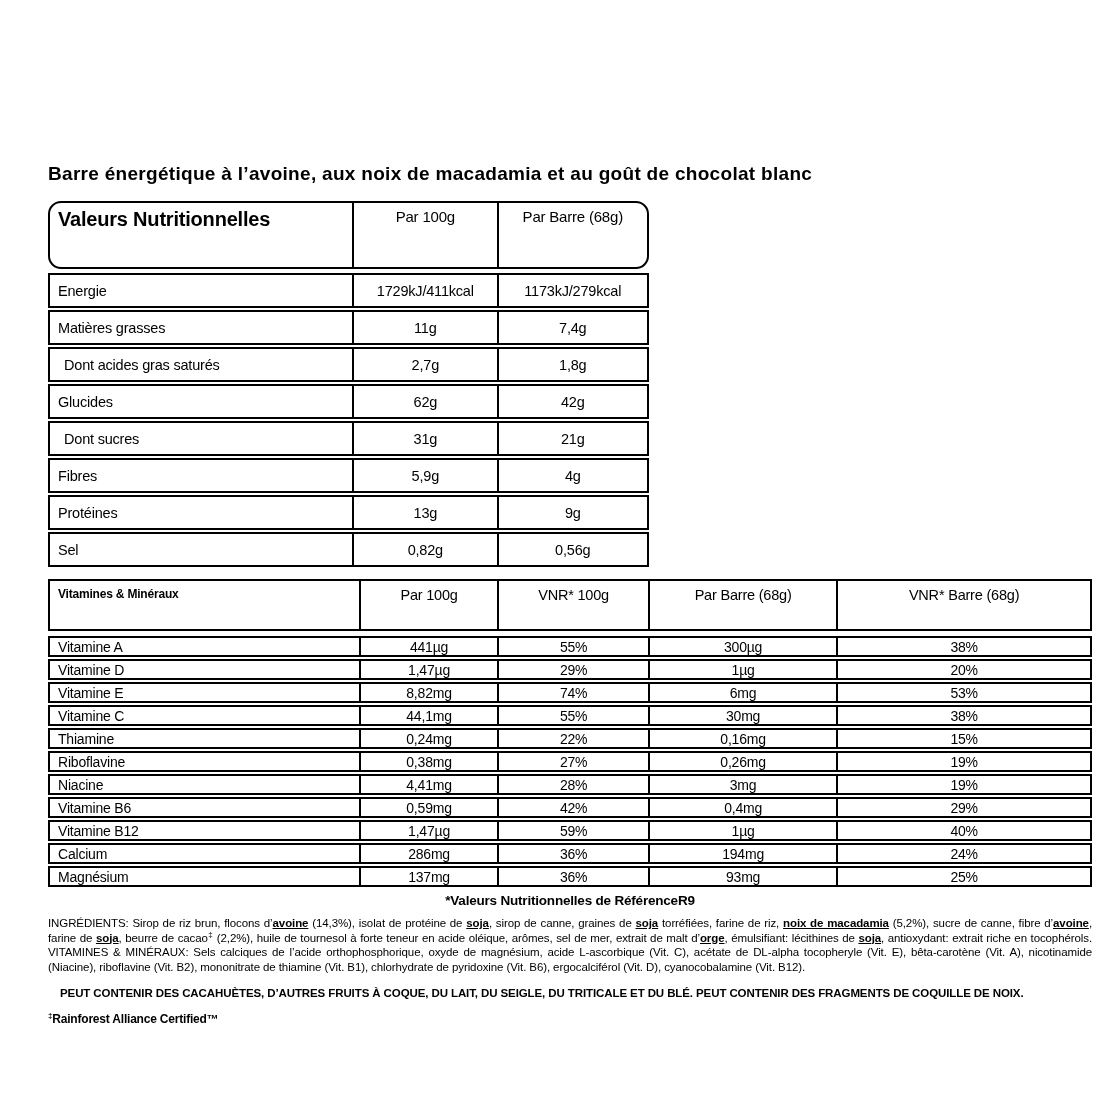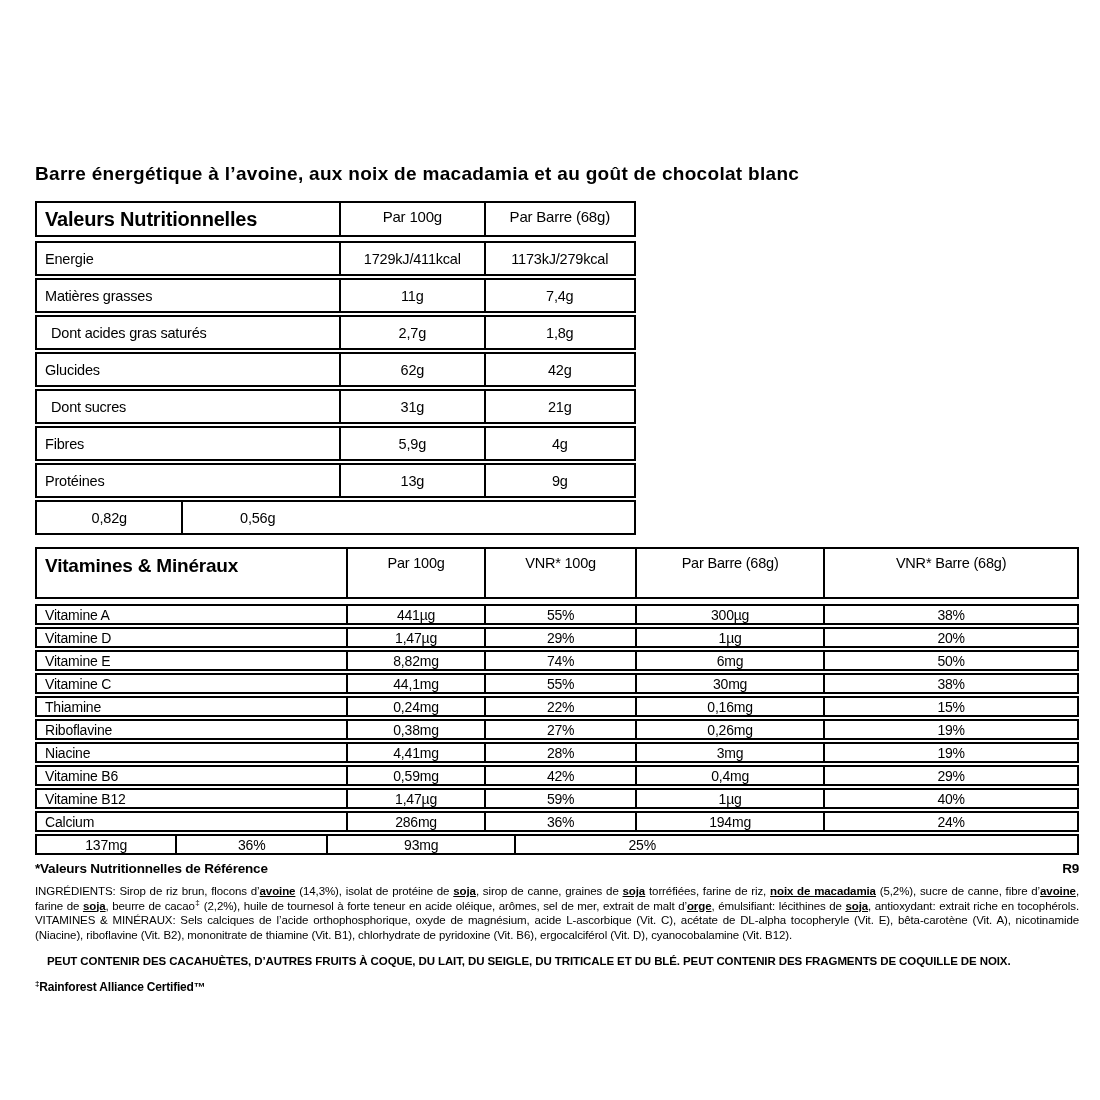--- a/index.html
+++ b/index.html
@@ -1,21 +1,21 @@
 <!DOCTYPE html>
 <html><head>
 <meta charset="utf-8">
 <style>
   html, body { margin:0; padding:0; background:#ffffff; }
   body {
     width:1100px; height:1100px; overflow:hidden;
     font-family:"Liberation Sans", sans-serif; color:#000;
   }
   .sheet { position:relative; width:1100px; height:1100px; background:#fff; }
-  .content { position:absolute; left:35px; top:163px; width:1044px; }
+  .content { position:absolute; left:48px; top:163px; width:1044px; }
 
   .title {
     font-size:19px; font-weight:bold; letter-spacing:0.3px;
     margin:0 0 16px 0; white-space:nowrap;
   }
 
   
   .tbl { border-collapse:separate; }
   .tbl-row {
     display:flex; box-sizing:border-box;
@@ -26,44 +26,44 @@
     box-sizing:border-box; display:flex; align-items:center;
     letter-spacing:-0.2px; overflow:hidden;
   }
   .cell + .cell { border-left:2px solid #000; }
   .cell.lbl { justify-content:flex-start; padding-left:8px; }
   .cell.val { justify-content:center; }
   .cell.lbl.indent { padding-left:14px; }
 
   
   .t1 { width:601px; }
-  .t1 .tbl-header { height:36px; }
+  .t1 .tbl-header { height:68px;border-radius:13px; }
   .t1 .tbl-header .cell { align-items:flex-start; padding-top:5px; }
   .t1 .tbl-header .lbl { font-size:20px; font-weight:bold; letter-spacing:-0.2px; }
   .t1 .tbl-header .val { font-size:15px; }
   .t1 .tbl-row:not(.tbl-header) { height:35px; font-size:14.5px; }
   .t1 .c-lbl { width:50.6%; }
   .t1 .c-v1  { width:24.2%; }
   .t1 .c-v2  { width:25.2%; }
 
   
   .t2 { width:1044px; margin-top:12px; }
   .t2 .tbl-header { height:52px; margin-bottom:5px; }
   .t2 .tbl-header .cell { align-items:flex-start; padding-top:6px; }
-  .t2 .tbl-header .lbl { font-size:19px; font-weight:bold; letter-spacing:-0.2px; }
+  .t2 .tbl-header .lbl { font-size:12px; font-weight:bold; letter-spacing:-0.2px; }
   .t2 .tbl-header .val { font-size:14.5px; }
   .t2 .tbl-row:not(.tbl-header) { height:21px; font-size:14px; }
   .t2 .c-lbl { width:29.7%; }
   .t2 .c-v1  { width:13.3%; }
   .t2 .c-v2  { width:14.5%; }
   .t2 .c-v3  { width:18.1%; }
   .t2 .c-v4  { width:24.4%; }
 
   .footnote {
-    width:1044px; display:flex; justify-content:space-between;
+    width:1044px; display:flex; justify-content:center;
     margin-top:6px; font-size:13.5px; font-weight:bold; letter-spacing:-0.2px;
   }
 
   .ingredients {
     width:1044px; margin-top:8px; font-size:11.5px; line-height:14.5px;
     text-align:justify; letter-spacing:-0.1px;
   }
   .ingredients sup { font-size:8px; line-height:0; }
   .warning {
     width:1044px; margin-top:2px; font-size:11.5px; line-height:14.5px;
@@ -126,20 +126,21 @@
         <div class="cell val c-v2">4g</div>
       </div>
 
       <div class="tbl-row">
         <div class="cell lbl c-lbl">Protéines</div>
         <div class="cell val c-v1">13g</div>
         <div class="cell val c-v2">9g</div>
       </div>
 
       <div class="tbl-row">
+        <div class="cell lbl c-lbl">Sel</div>
         <div class="cell val c-v1">0,82g</div>
         <div class="cell val c-v2">0,56g</div>
       </div>
     </div>
     </div>
 
     <div class="tbl t2">
       <div class="tbl-row tbl-header">
         <div class="cell lbl c-lbl">Vitamines &amp; Minéraux</div>
         <div class="cell val c-v1">Par 100g</div>
@@ -162,21 +163,21 @@
         <div class="cell val c-v2">29%</div>
         <div class="cell val c-v3">1µg</div>
         <div class="cell val c-v4">20%</div>
       </div>
 
       <div class="tbl-row">
         <div class="cell lbl c-lbl">Vitamine E</div>
         <div class="cell val c-v1">8,82mg</div>
         <div class="cell val c-v2">74%</div>
         <div class="cell val c-v3">6mg</div>
-        <div class="cell val c-v4">50%</div>
+        <div class="cell val c-v4">53%</div>
       </div>
 
       <div class="tbl-row">
         <div class="cell lbl c-lbl">Vitamine C</div>
         <div class="cell val c-v1">44,1mg</div>
         <div class="cell val c-v2">55%</div>
         <div class="cell val c-v3">30mg</div>
         <div class="cell val c-v4">38%</div>
       </div>
 
@@ -222,20 +223,21 @@
 
       <div class="tbl-row">
         <div class="cell lbl c-lbl">Calcium</div>
         <div class="cell val c-v1">286mg</div>
         <div class="cell val c-v2">36%</div>
         <div class="cell val c-v3">194mg</div>
         <div class="cell val c-v4">24%</div>
       </div>
 
       <div class="tbl-row">
+        <div class="cell lbl c-lbl">Magnésium</div>
         <div class="cell val c-v1">137mg</div>
         <div class="cell val c-v2">36%</div>
         <div class="cell val c-v3">93mg</div>
         <div class="cell val c-v4">25%</div>
       </div>
     </div>
     </div>
 
     <div class="footnote">
       <span>*Valeurs Nutritionnelles de Référence</span>

